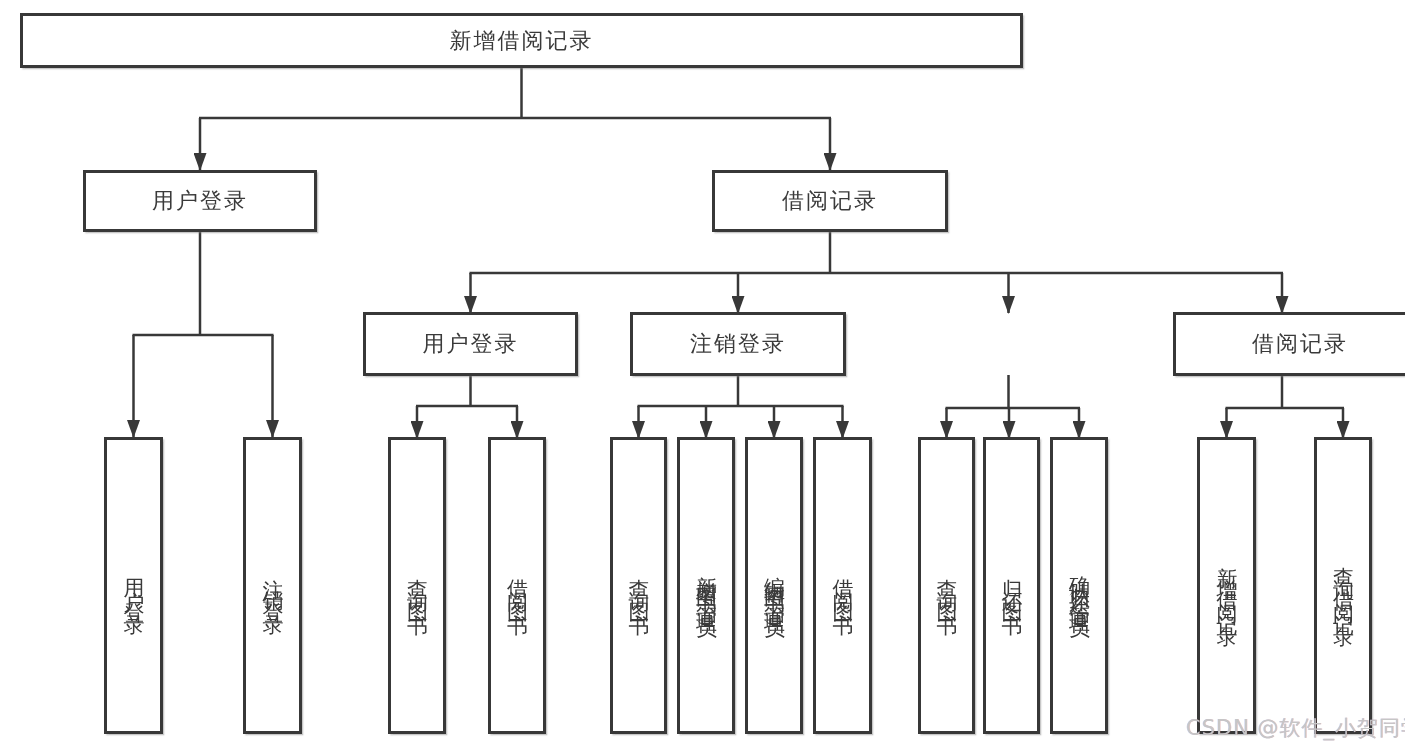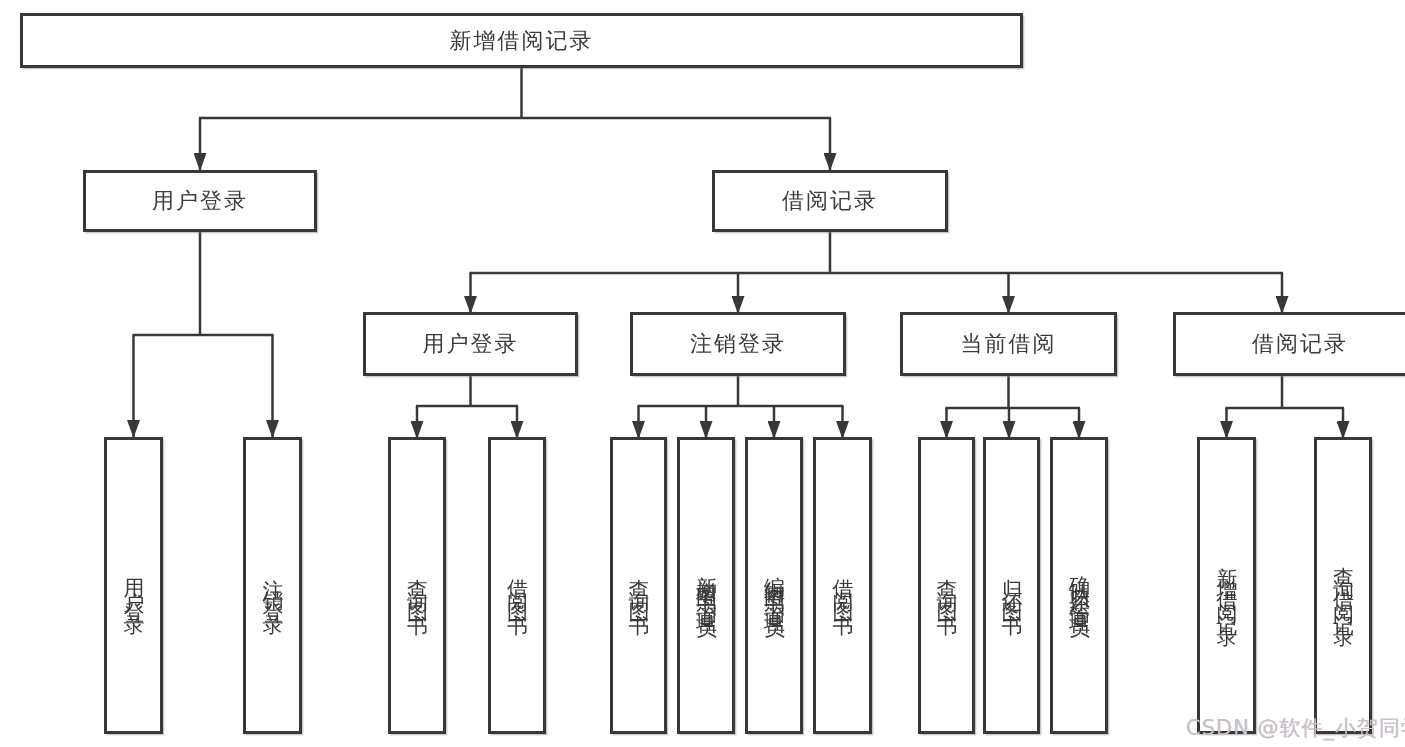--- a/index.html
+++ b/index.html
@@ -122,23 +122,20 @@
   <div class="node h" style="left:712px;top:170px;width:236px;height:62px">
     <span>借阅记录</span>
   </div>
 
   <div class="node h" style="left:363px;top:312px;width:215px;height:64px">
     <span>用户登录</span>
   </div>
   <div class="node h" style="left:630px;top:312px;width:216px;height:64px">
     <span>注销登录</span>
   </div>
-  <div class="node h" style="left:900px;top:312px;width:217px;height:64px">
-    <span>当前借阅</span>
-  </div>
   <div class="node h" style="left:1173px;top:312px;width:254px;height:64px">
     <span>借阅记录</span>
   </div>
 
   <div class="node v" style="left:104px;top:437px;width:59px;height:297px">
     <span>用户登录</span>
   </div>
   <div class="node v" style="left:243px;top:437px;width:59px;height:297px">
     <span>注销登录</span>
   </div>

